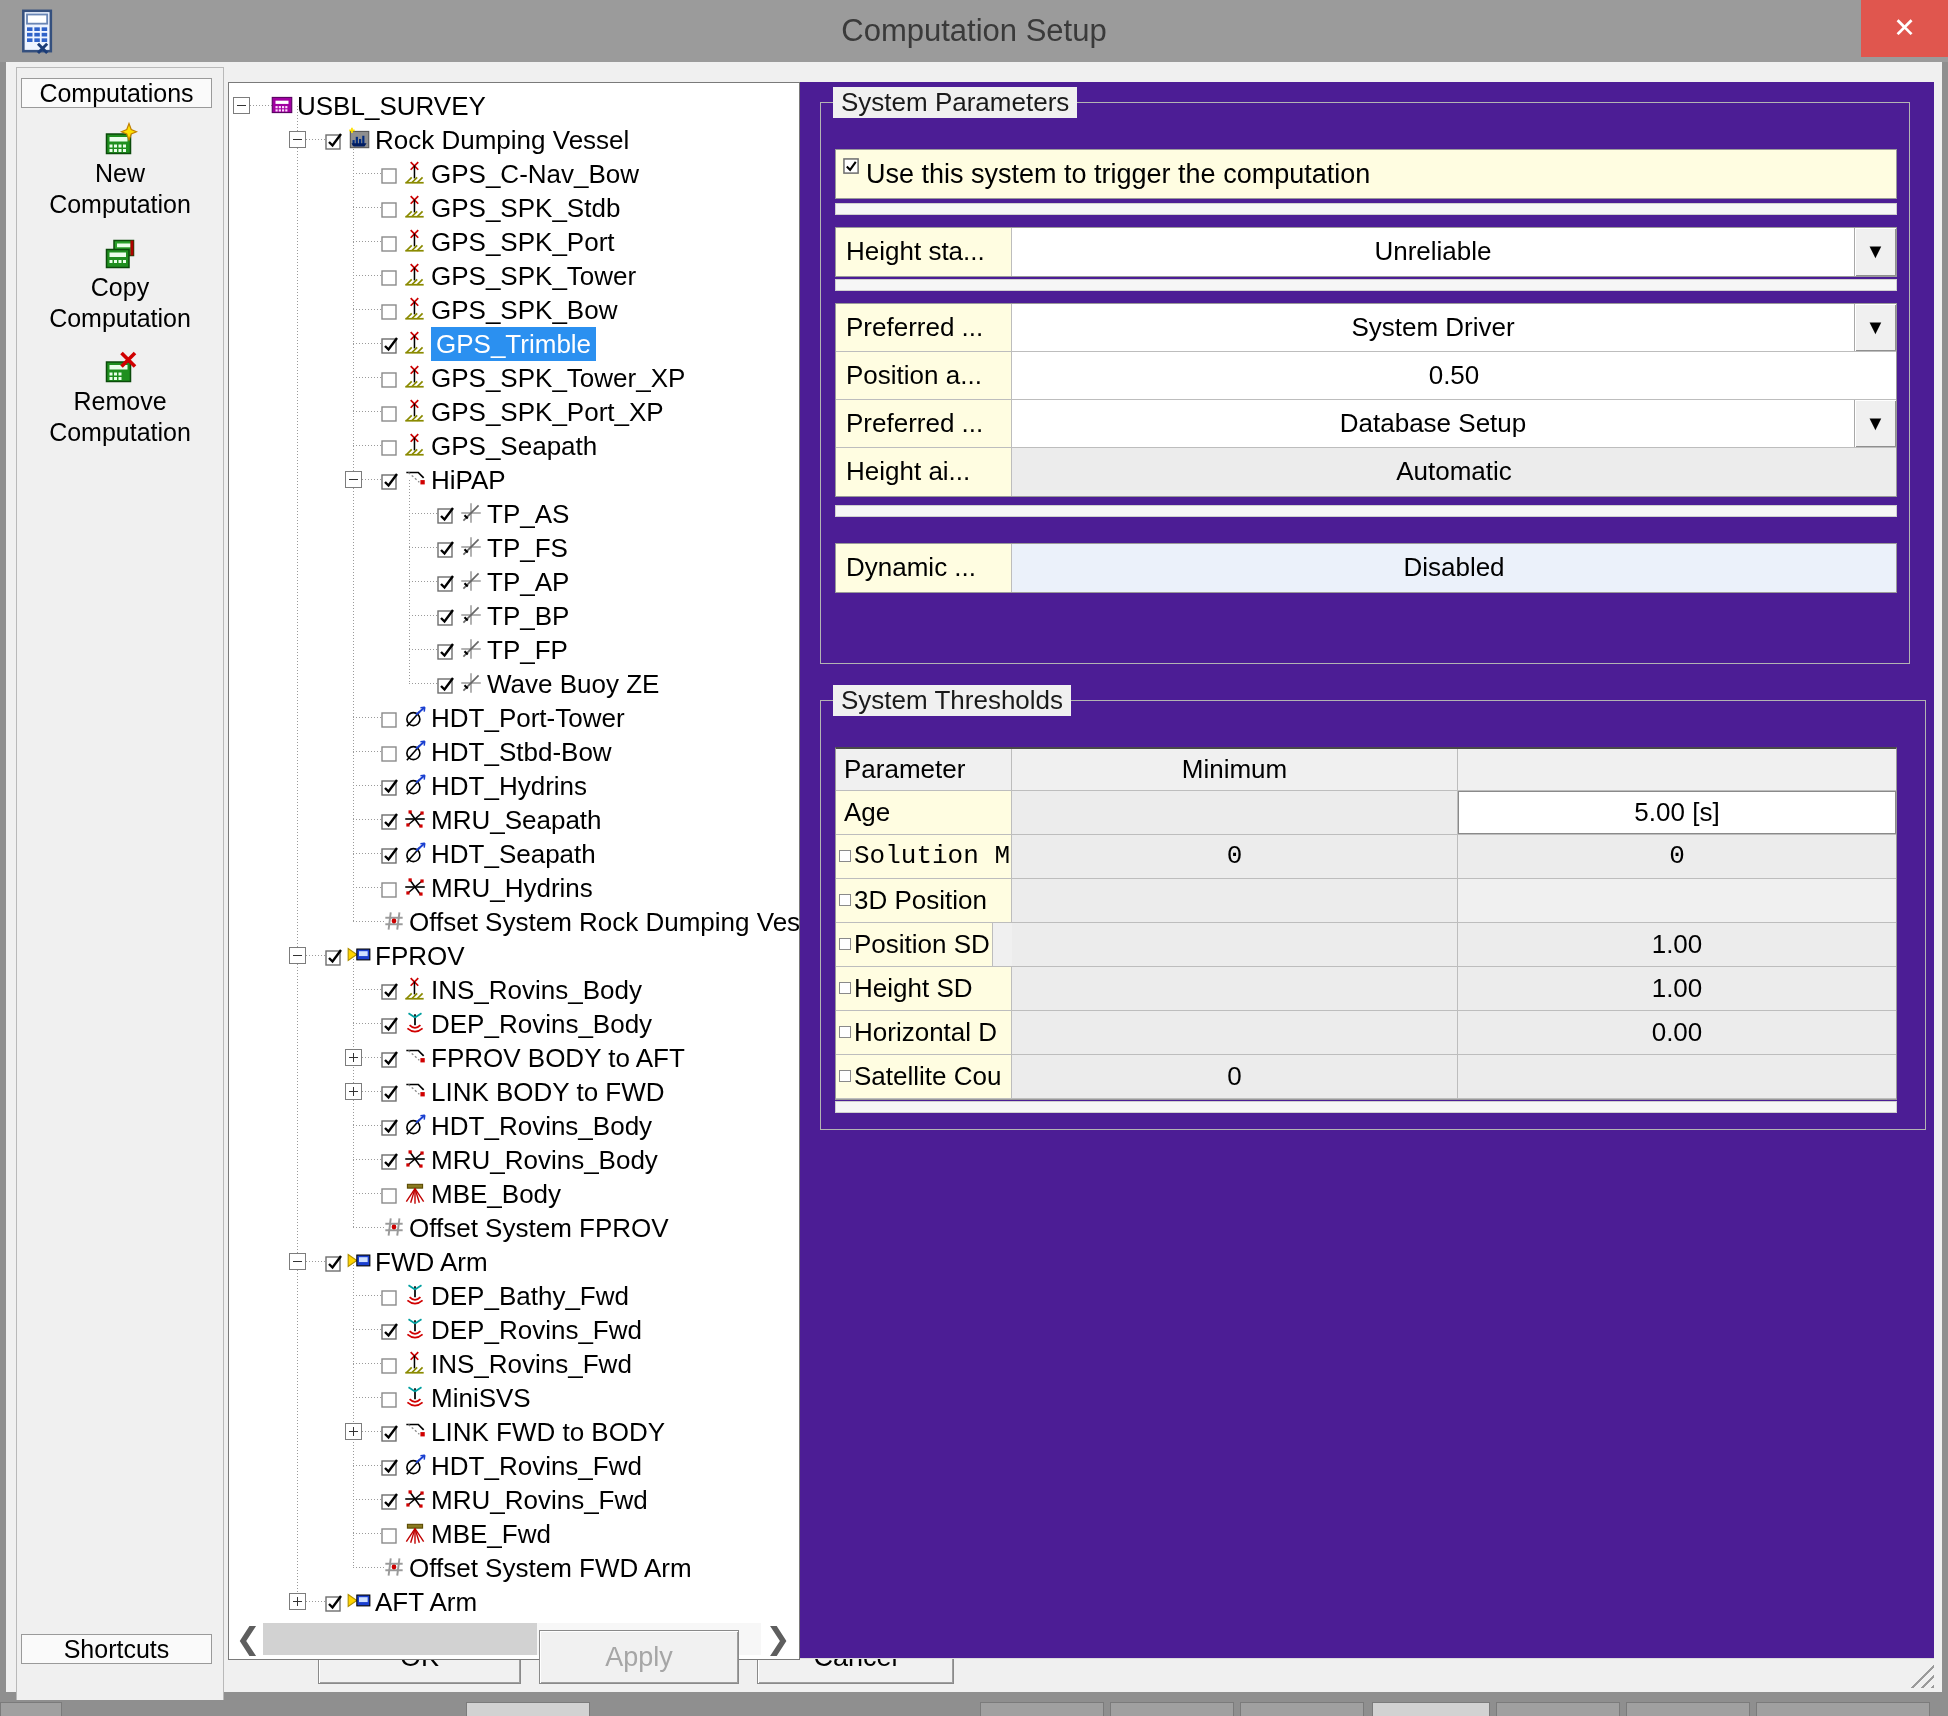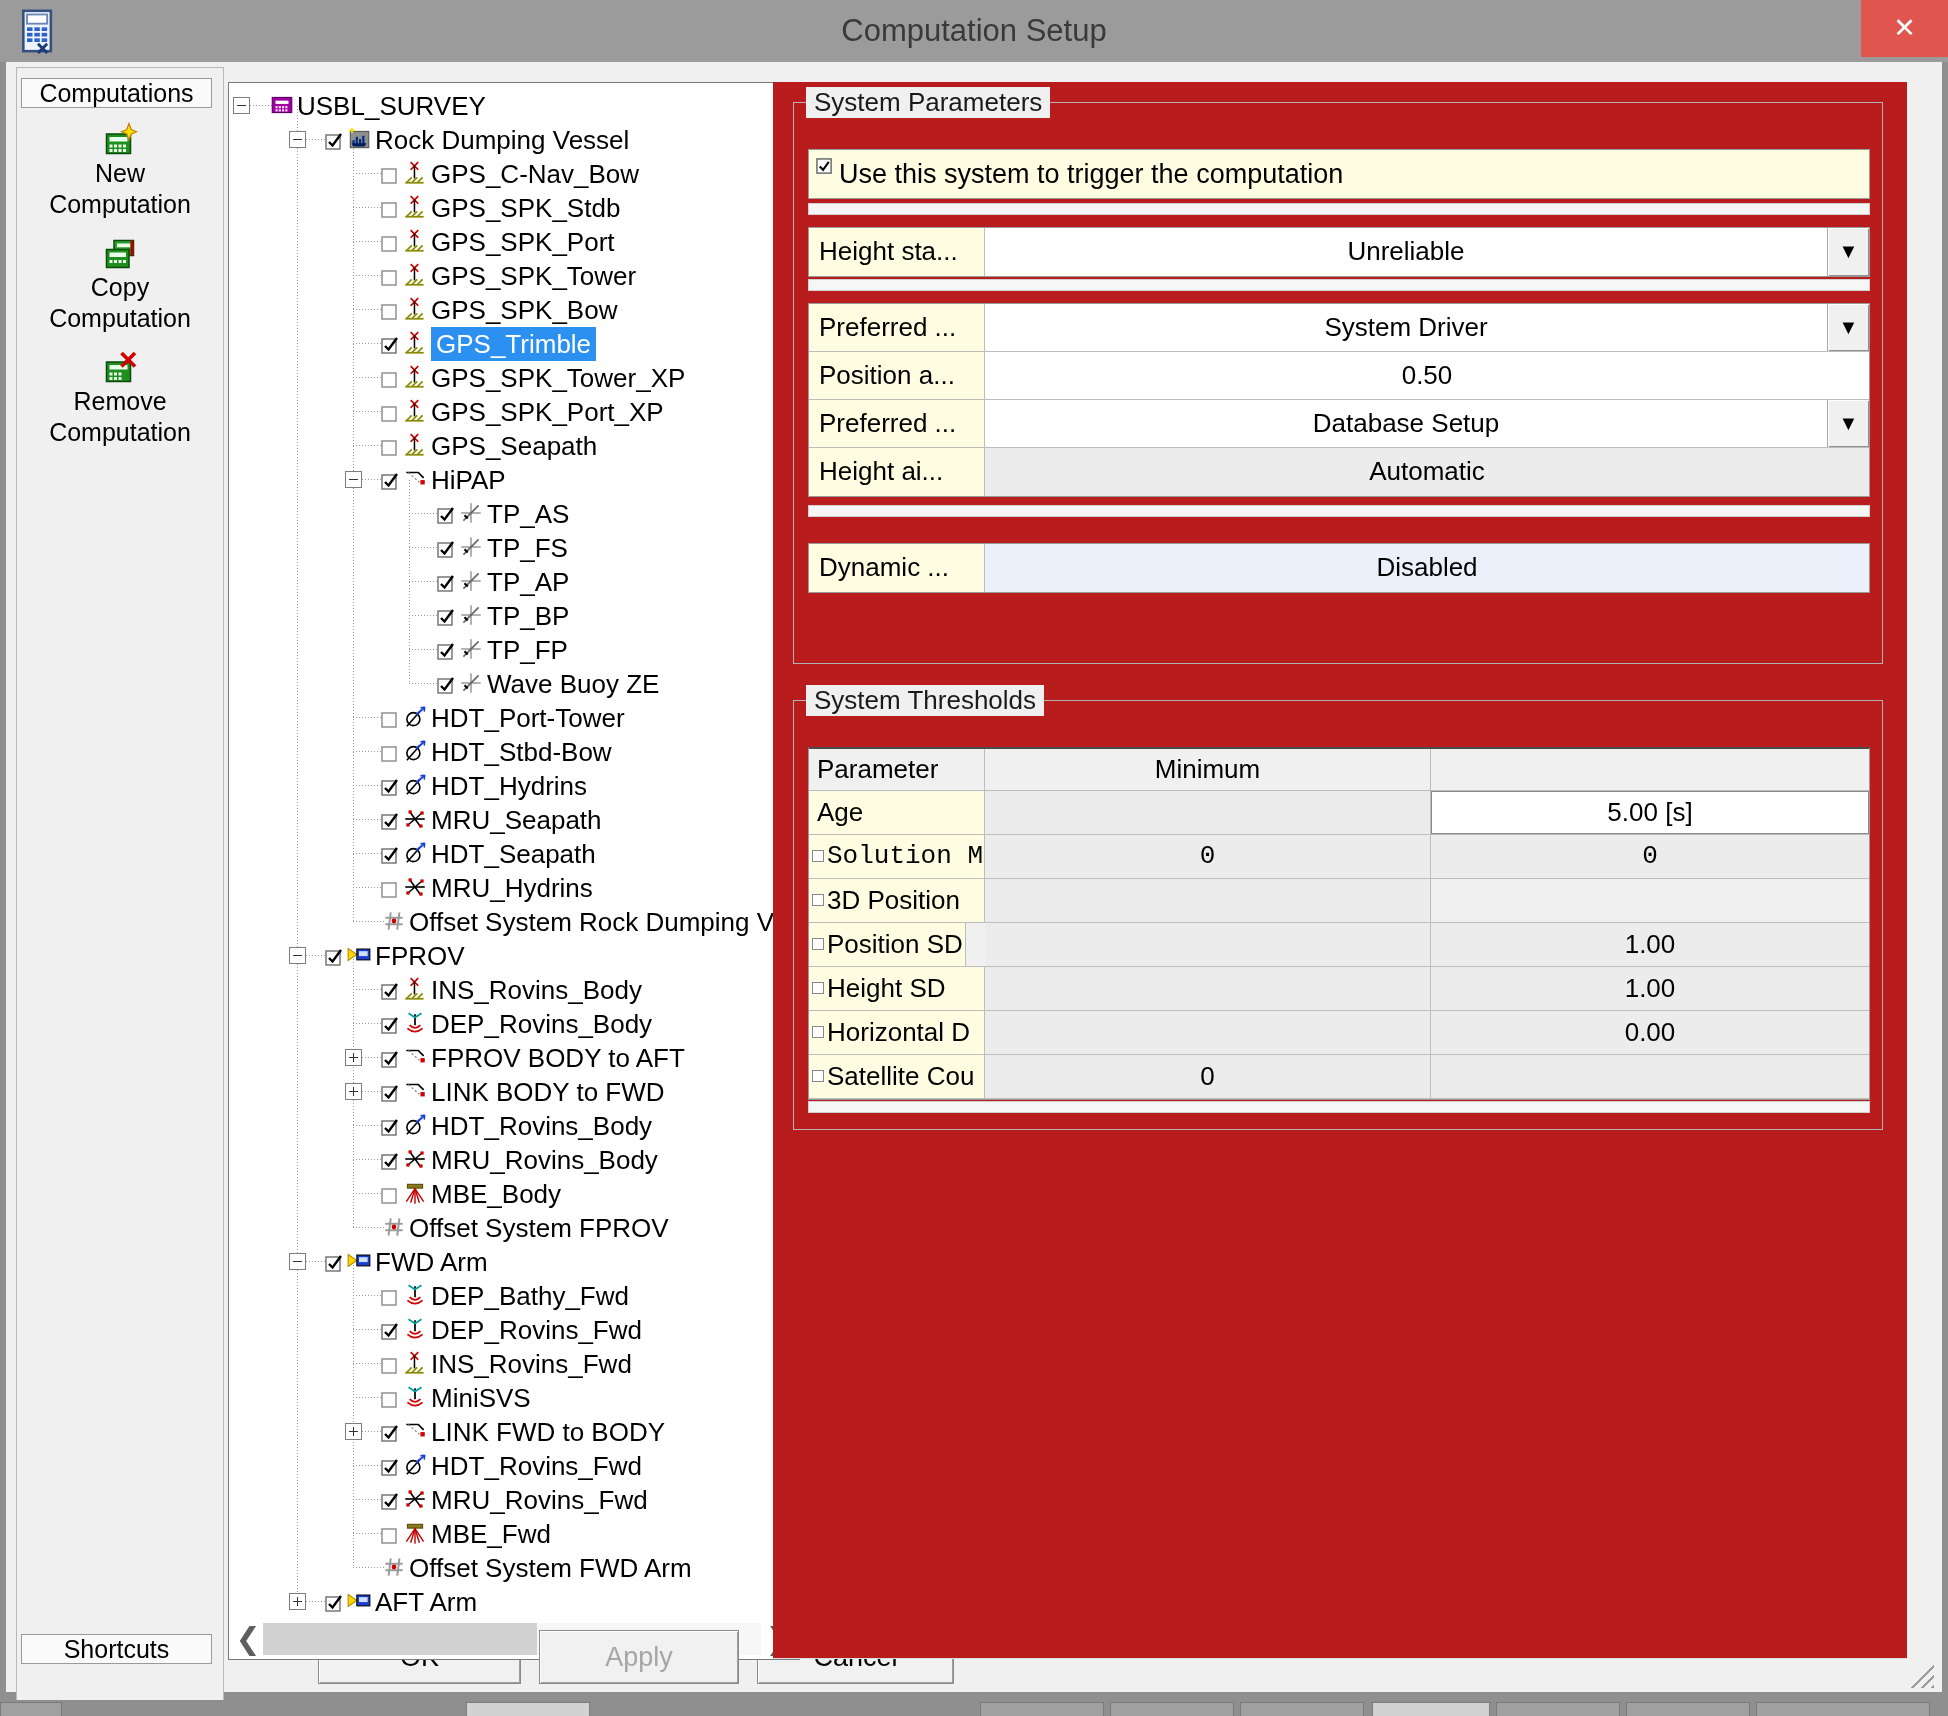--- a/index.html
+++ b/index.html
@@ -42,21 +42,21 @@
   .dot-h{position:absolute;top:16px;height:1px;
     background-image:repeating-linear-gradient(to right,#9a9a9a 0 1px,transparent 1px 3px);}
   .dot-v{position:absolute;width:1px;
     background-image:repeating-linear-gradient(to bottom,#9a9a9a 0 1px,transparent 1px 3px);}
   
   .h-scroll-arrow{position:absolute;width:26px;height:32px;color:#5e5e5e;font-size:30px;
     line-height:32px;text-align:center;font-weight:bold;}
   .h-scroll-track{position:absolute;left:34px;top:1540px;width:498px;height:32px;background:#f7f7f7;}
   .h-scroll-thumb{position:absolute;left:0;top:0;width:274px;height:32px;background:#d2d2d2;}
   
-  .right-panel{position:absolute;left:767px;top:20px;width:1134px;height:1576px;background:#b91c1c;
+  .right-panel{position:absolute;left:794px;top:20px;width:1134px;height:1576px;background:#4c1d95;
     border-bottom:1px solid #dcdcdc;z-index:5;}
   .groupbox{position:absolute;border:1px solid #b3b3b3;}
   .groupbox .gb-title{position:absolute;left:12px;top:-16px;background:#f0f0f0;padding:0 8px;
     font-size:26px;color:#1a1a1a;white-space:nowrap;}
   .ctrl-strip{position:absolute;height:12px;background:#f6f6f6;border:1px solid #cfcfcf;box-sizing:border-box;}
   .trigger-row{position:absolute;background:#fffde1;border:1px solid #9a9a9a;box-sizing:border-box;}
   .trigger-row .tr-label{position:absolute;left:30px;top:0;font-size:27px;line-height:48px;color:#000;white-space:nowrap;}
   .tr-check{position:absolute;left:7px;top:8px;width:17px;height:17px;}
   .param-group{position:absolute;border:1px solid #9a9a9a;background:#f0f0f0;box-sizing:border-box;}
   .p-row{position:relative;width:100%;height:48px;border-bottom:1px solid #bdbdbd;box-sizing:border-box;}
@@ -997,21 +997,21 @@
       <div class="ctrl-strip" style="left:14px;top:402px;width:1062px;"></div>
 
       <div class="param-group" style="left:14px;top:440px;width:1062px;" id="param-dynamic">
           <div class="p-row">
             <span class="p-label">Dynamic ...</span>
             <span class="p-value blue">Disabled</span>
           </div>
         </div>
     </div>
 
-    <div class="groupbox" style="left:20px;top:618px;width:1088px;height:428px;">
+    <div class="groupbox" style="left:20px;top:618px;width:1088px;height:428px;padding-left:16px;">
       <span class="gb-title">System Thresholds</span>
       <div class="th-table" style="left:14px;top:46px;width:1062px;" id="thresh-table">
           <div class="th-row th-head" style="height: 42px;">
             <span class="th-cell c-param" style="left:0;width:176px;line-height:40px;">Parameter</span>
             <span class="th-cell c-num" style="left:176px;width:446px;line-height:40px;">Minimum</span>
           </div>
           <div class="th-row" style="height: 44px;">
             <span class="th-cell th-param" style="left:0;width:176px;line-height:42px;"><span class="th-label-text" style="padding-left:8px;">Age</span></span>
             <span class="th-cell c-num cell-gray" style="left:176px;width:446px;line-height:42px;"></span>
             <span class="th-cell c-num last cell-white" style="left:622px;width:438px;line-height:42px;">5.00 [s]</span>

